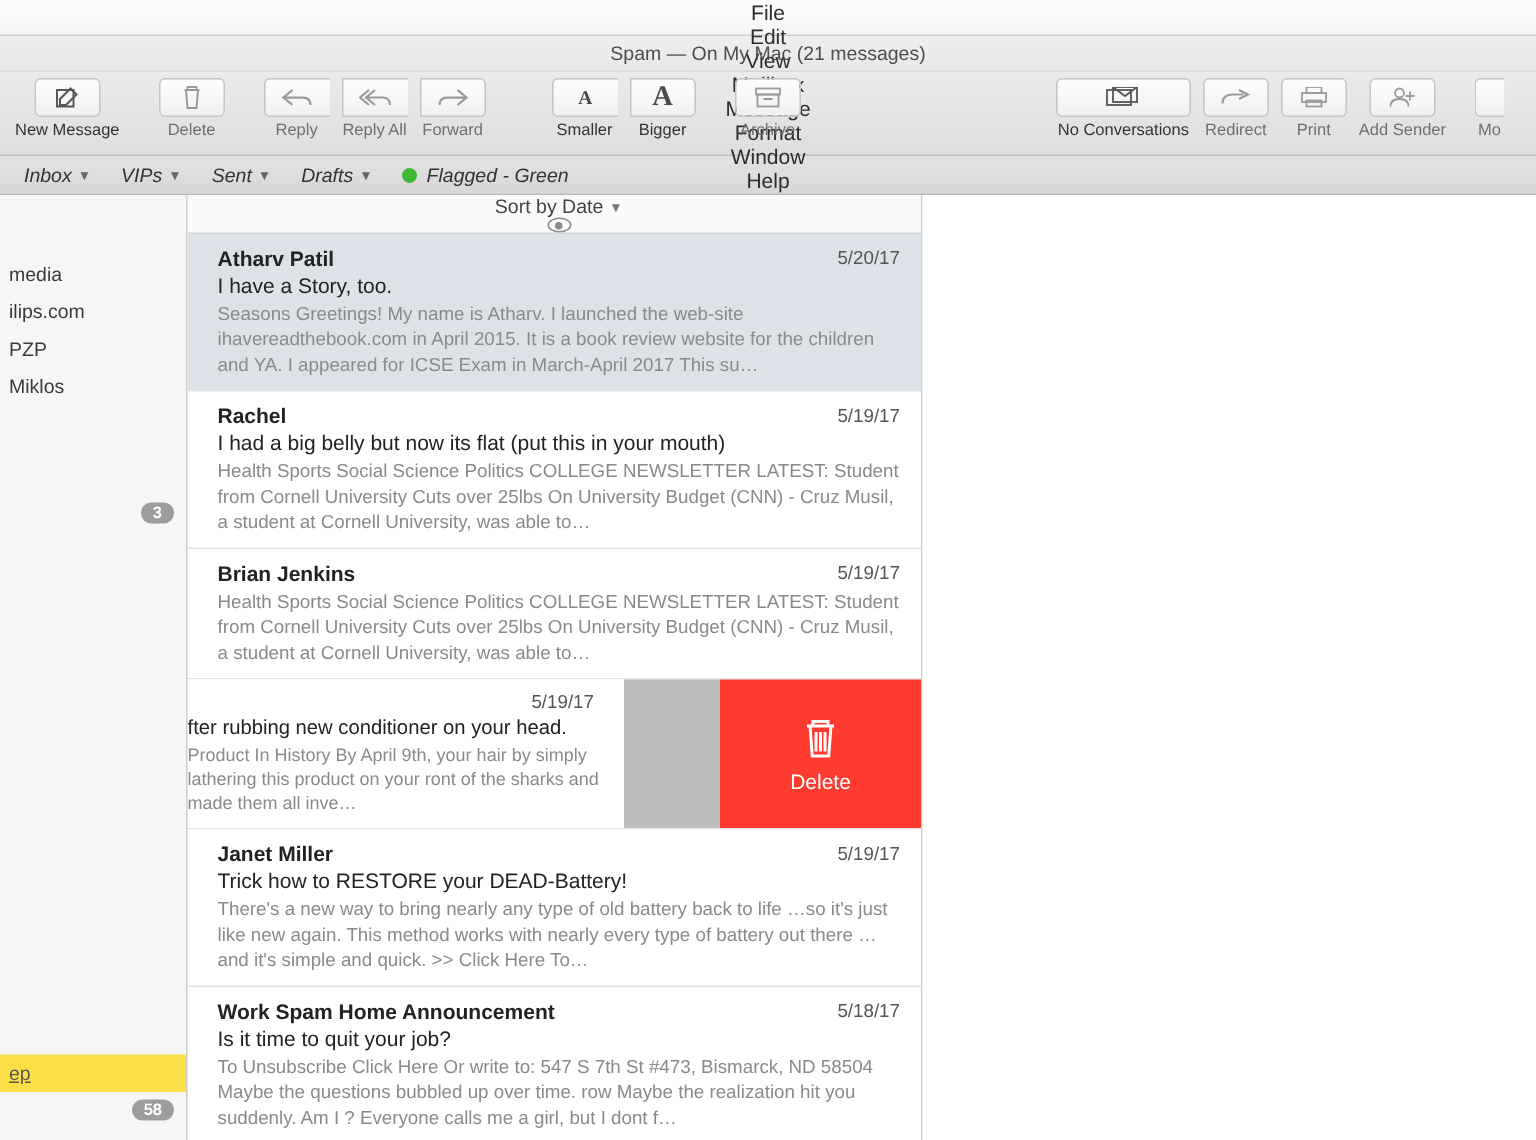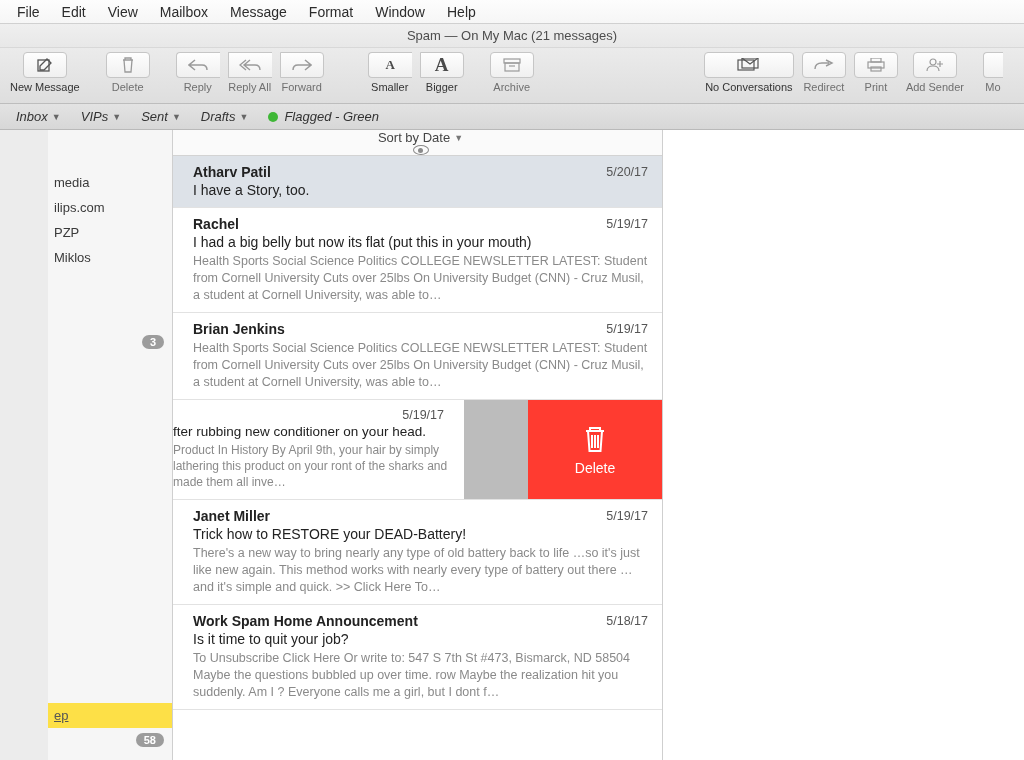--- a/index.html
+++ b/index.html
@@ -16,20 +16,21 @@
   
   .menubar {
     height: 24px;
     background: linear-gradient(#fdfdfd, #f6f6f6);
     border-bottom: 1px solid #d0d0d0;
     display: flex;
     align-items: center;
     padding: 0 6px;
     font-size: 14px;
     color: #2c2c2c;
+    flex-direction: column;
   }
   .menubar span {
     padding: 0 11px;
     cursor: default;
   }
 
   
   .win-title {
     height: 24px;
     background: linear-gradient(#efefef, #e8e8e8);
@@ -122,21 +123,20 @@
 
   
   .sidebar {
     width: 125px;
     background: #f6f6f6;
     border-right: 1px solid #cfcfcf;
     position: relative;
     font-size: 13px;
     color: #3a3a3a;
     padding-top: 40px;
-    margin-left: 48px;
   }
   .sb-item {
     padding: 5px 8px 5px 6px;
     display: flex;
     justify-content: space-between;
     align-items: center;
     cursor: default;
   }
   .sb-badge {
     background: #9c9c9c;
@@ -492,20 +492,21 @@
     </div>
 
     <div class="messages">
 
       <div class="msg selected">
         <div class="row1">
           <span class="sender">Atharv Patil</span>
           <span class="date">5/20/17</span>
         </div>
         <div class="subject">I have a Story, too.</div>
+        <div class="preview">Seasons Greetings! My name is Atharv. I launched the web-site ihavereadthebook.com in April 2015. It is a book review website for the children and YA. I appeared for ICSE Exam in March-April 2017 This su…</div>
       </div>
 
       <div class="msg">
         <div class="row1">
           <span class="sender">Rachel</span>
           <span class="date">5/19/17</span>
         </div>
         <div class="subject">I had a big belly but now its flat (put this in your mouth)</div>
         <div class="preview">Health Sports Social Science Politics COLLEGE NEWSLETTER LATEST: Student from Cornell University Cuts over 25lbs On University Budget (CNN) - Cruz Musil, a student at Cornell University, was able to…</div>
       </div>

